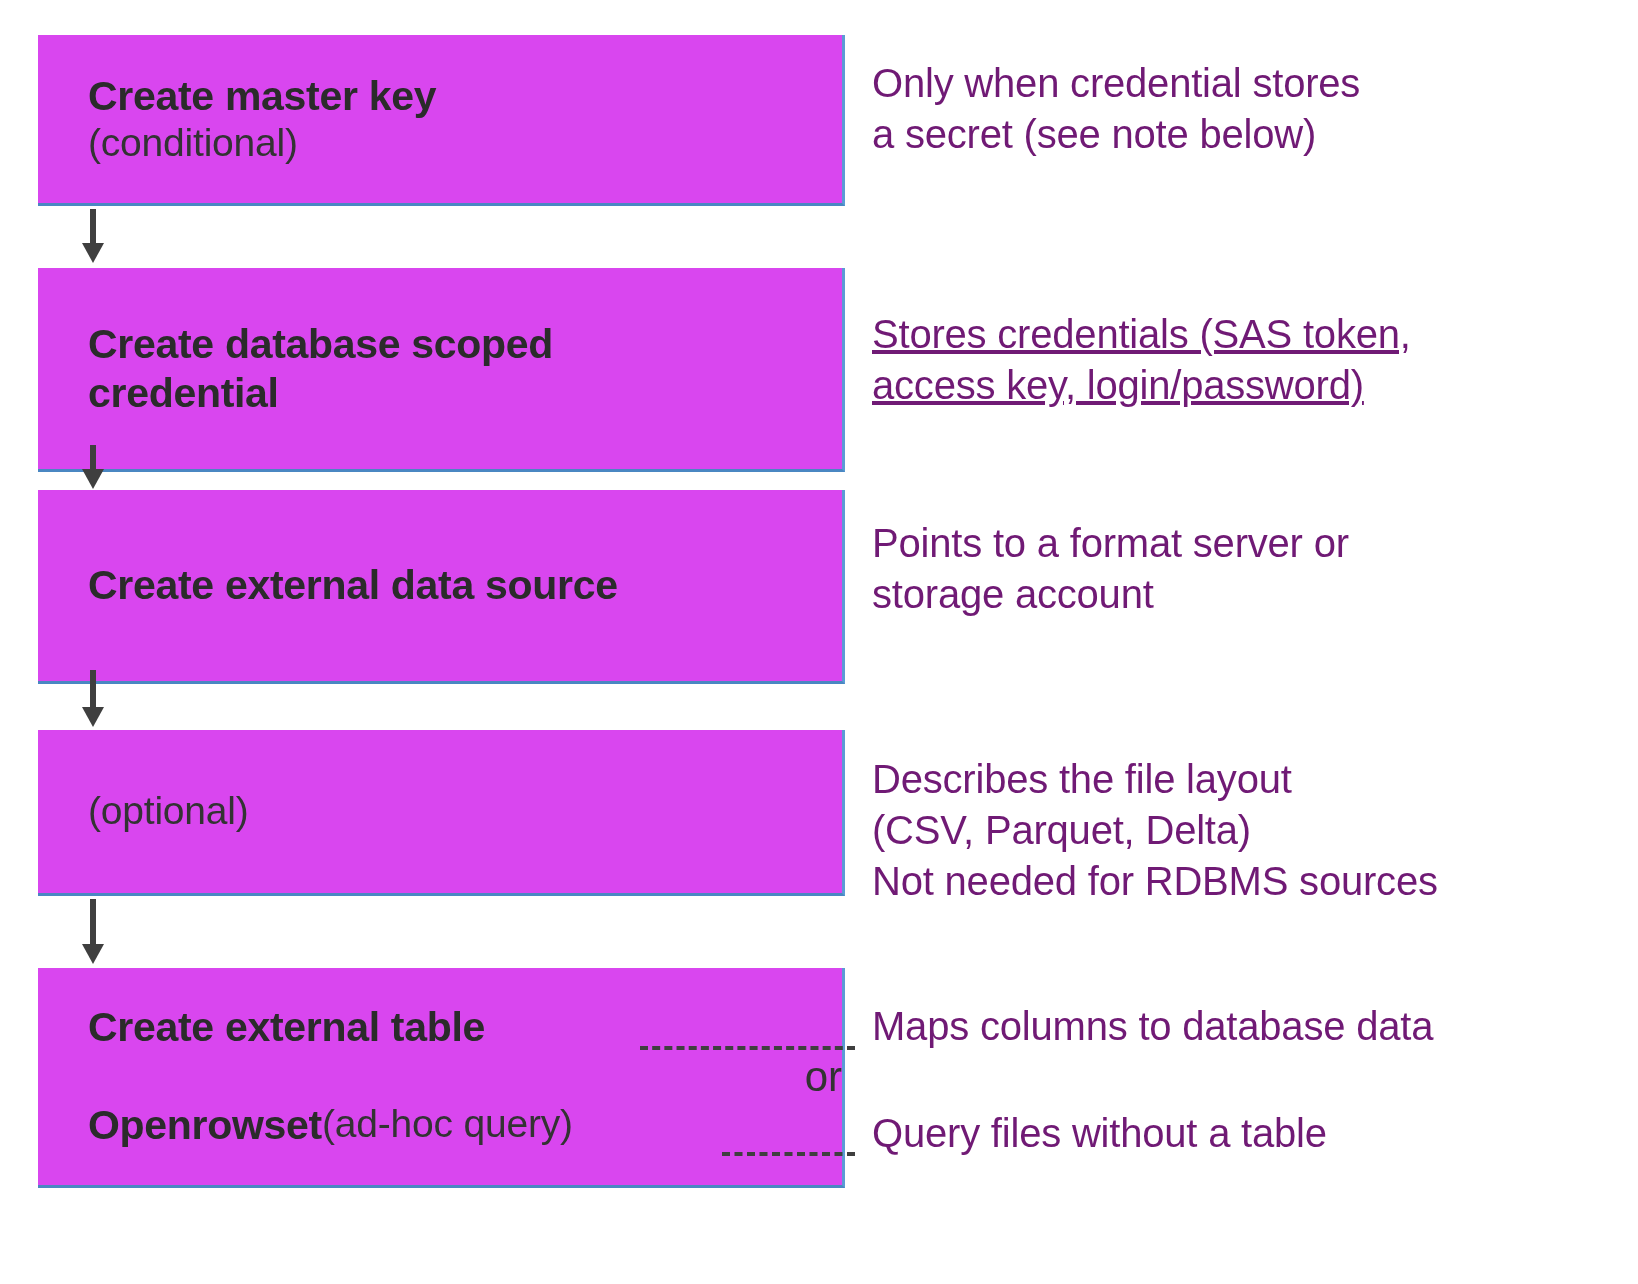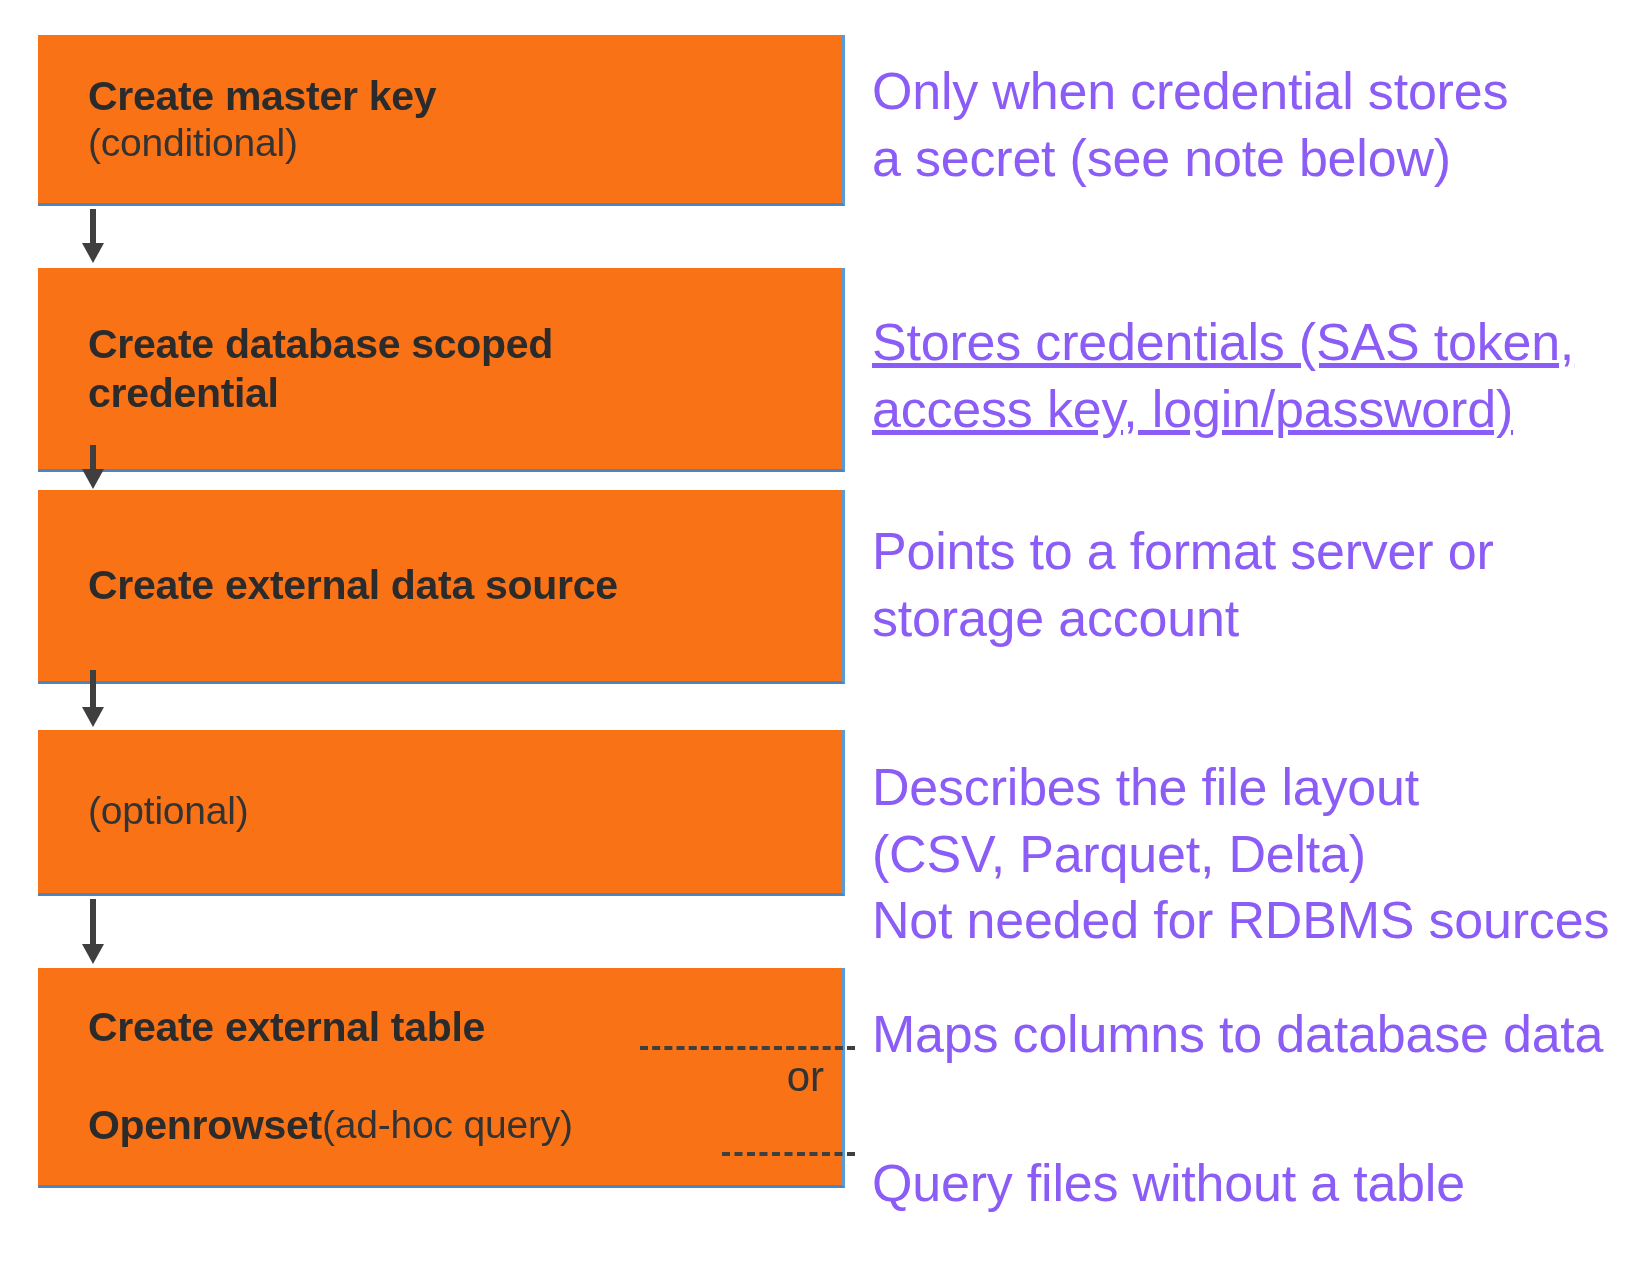--- a/index.html
+++ b/index.html
@@ -22,28 +22,27 @@
     width: 1638px;
     height: 1284px;
   }
 
   
   .step-box {
     position: absolute;
     left: 38px;
     width: 807px;
     box-sizing: border-box;
-    background: #f97316;
+    background: #d946ef;
     border-right: 3px solid #5b9bd5;
     border-bottom: 3px solid #4a87c2;
     display: flex;
     flex-direction: column;
     justify-content: center;
     padding-left: 50px;
-    padding-right: 18px;
   }
 
   .step-title {
     font-weight: bold;
     font-size: 41px;
     line-height: 1.18;
     color: #2b2b2b;
     letter-spacing: -0.3px;
     white-space: pre-line;
   }
@@ -98,46 +97,46 @@
 
   #arrow-4 { top: 899px; height: 66px; }
   #arrow-4 .shaft { height: 47px; }
   #arrow-4 .head  { top: 45px; }
 
   
   .note {
     position: absolute;
     left: 872px;
     width: 740px;
-    font-size: 52px;
+    font-size: 40px;
     line-height: 1.28;
-    color: #8b5cf6;
+    color: #701a75;
     letter-spacing: -0.2px;
     white-space: pre-line;
   }
   #note-1 { top: 58px; }
   #note-2 { top: 309px; text-decoration: underline; }
   #note-3 { top: 518px; }
   #note-4 { top: 754px; }
   #note-5a { top: 1001px; }
-  #note-5b { top: 1108px; margin-top: 42px; }
+  #note-5b { top: 1108px; }
 
   
   .dash-line {
     position: absolute;
     height: 0;
     border-top: 4px dashed #3f3f3f;
   }
   #dash-table    { left: 640px; top: 1046px; width: 215px; }
   #dash-openrow  { left: 722px; top: 1152px; width: 133px; }
 
   
   .row-inline {
     display: flex;
-    align-items: center;
+    align-items: flex-start;
   }
   .or-line {
     font-size: 42px;
     font-weight: normal;
     line-height: 1.18;
     color: #333333;
     text-align: right;
   }
 </style>
 </head>

